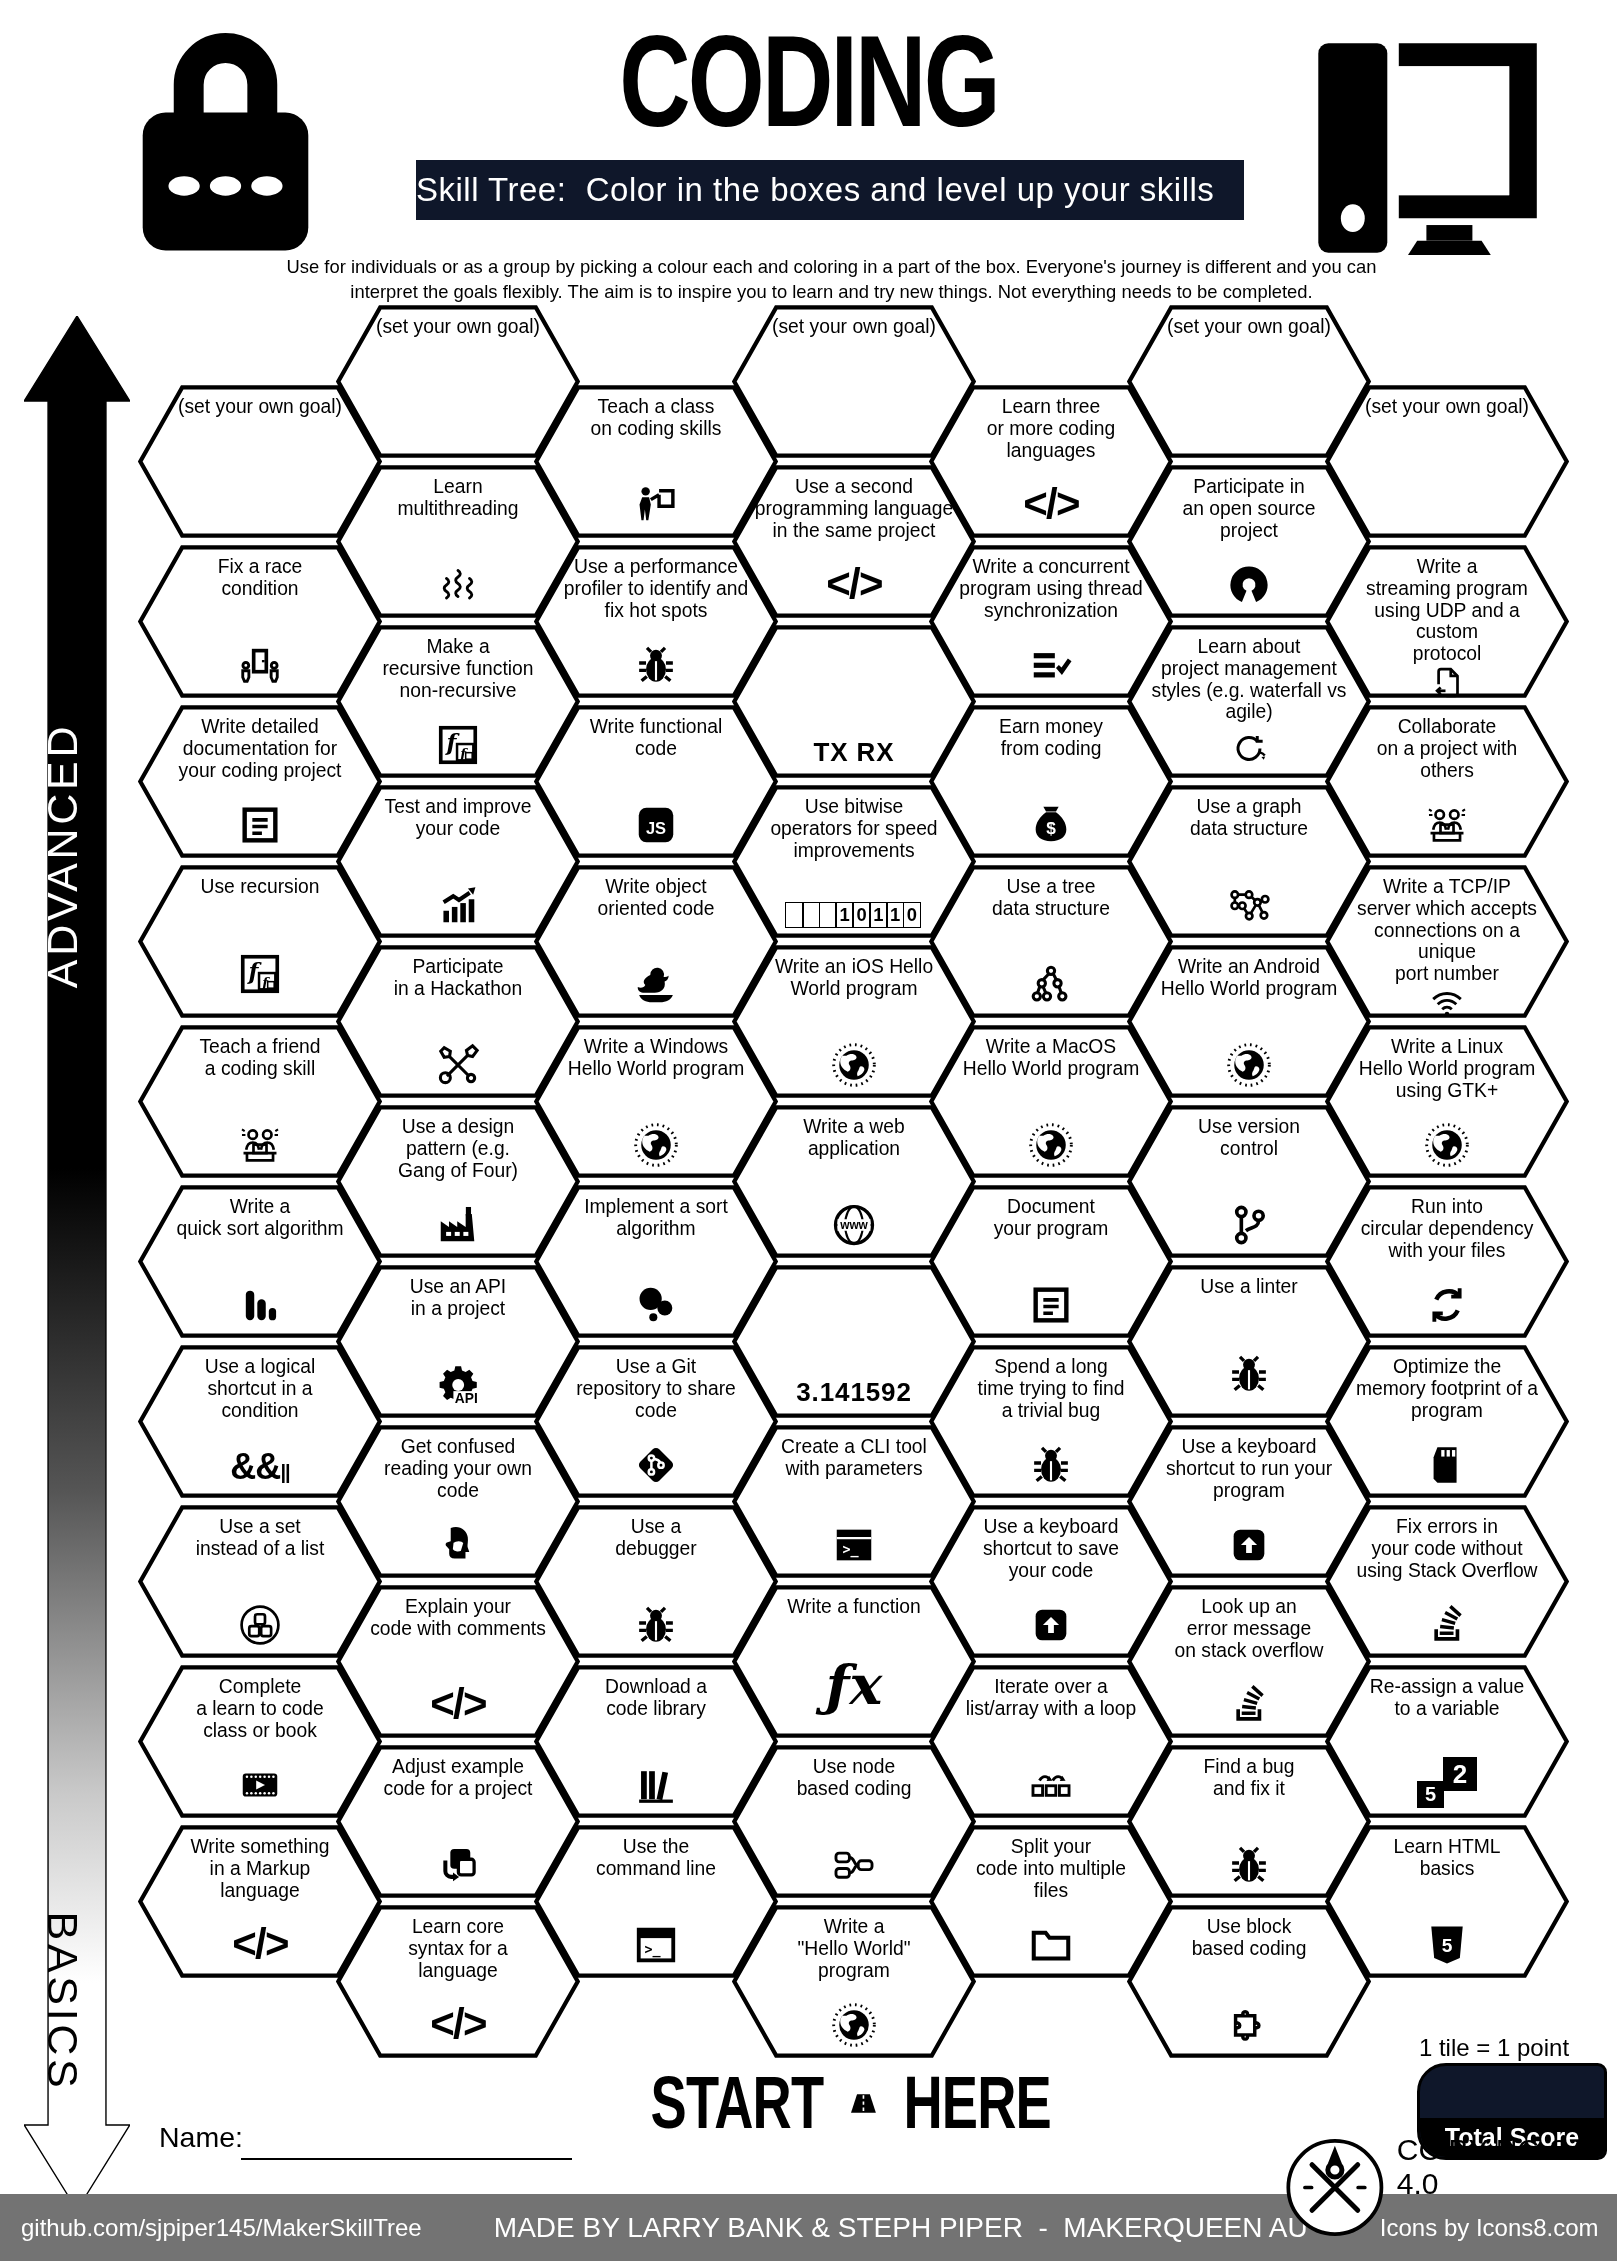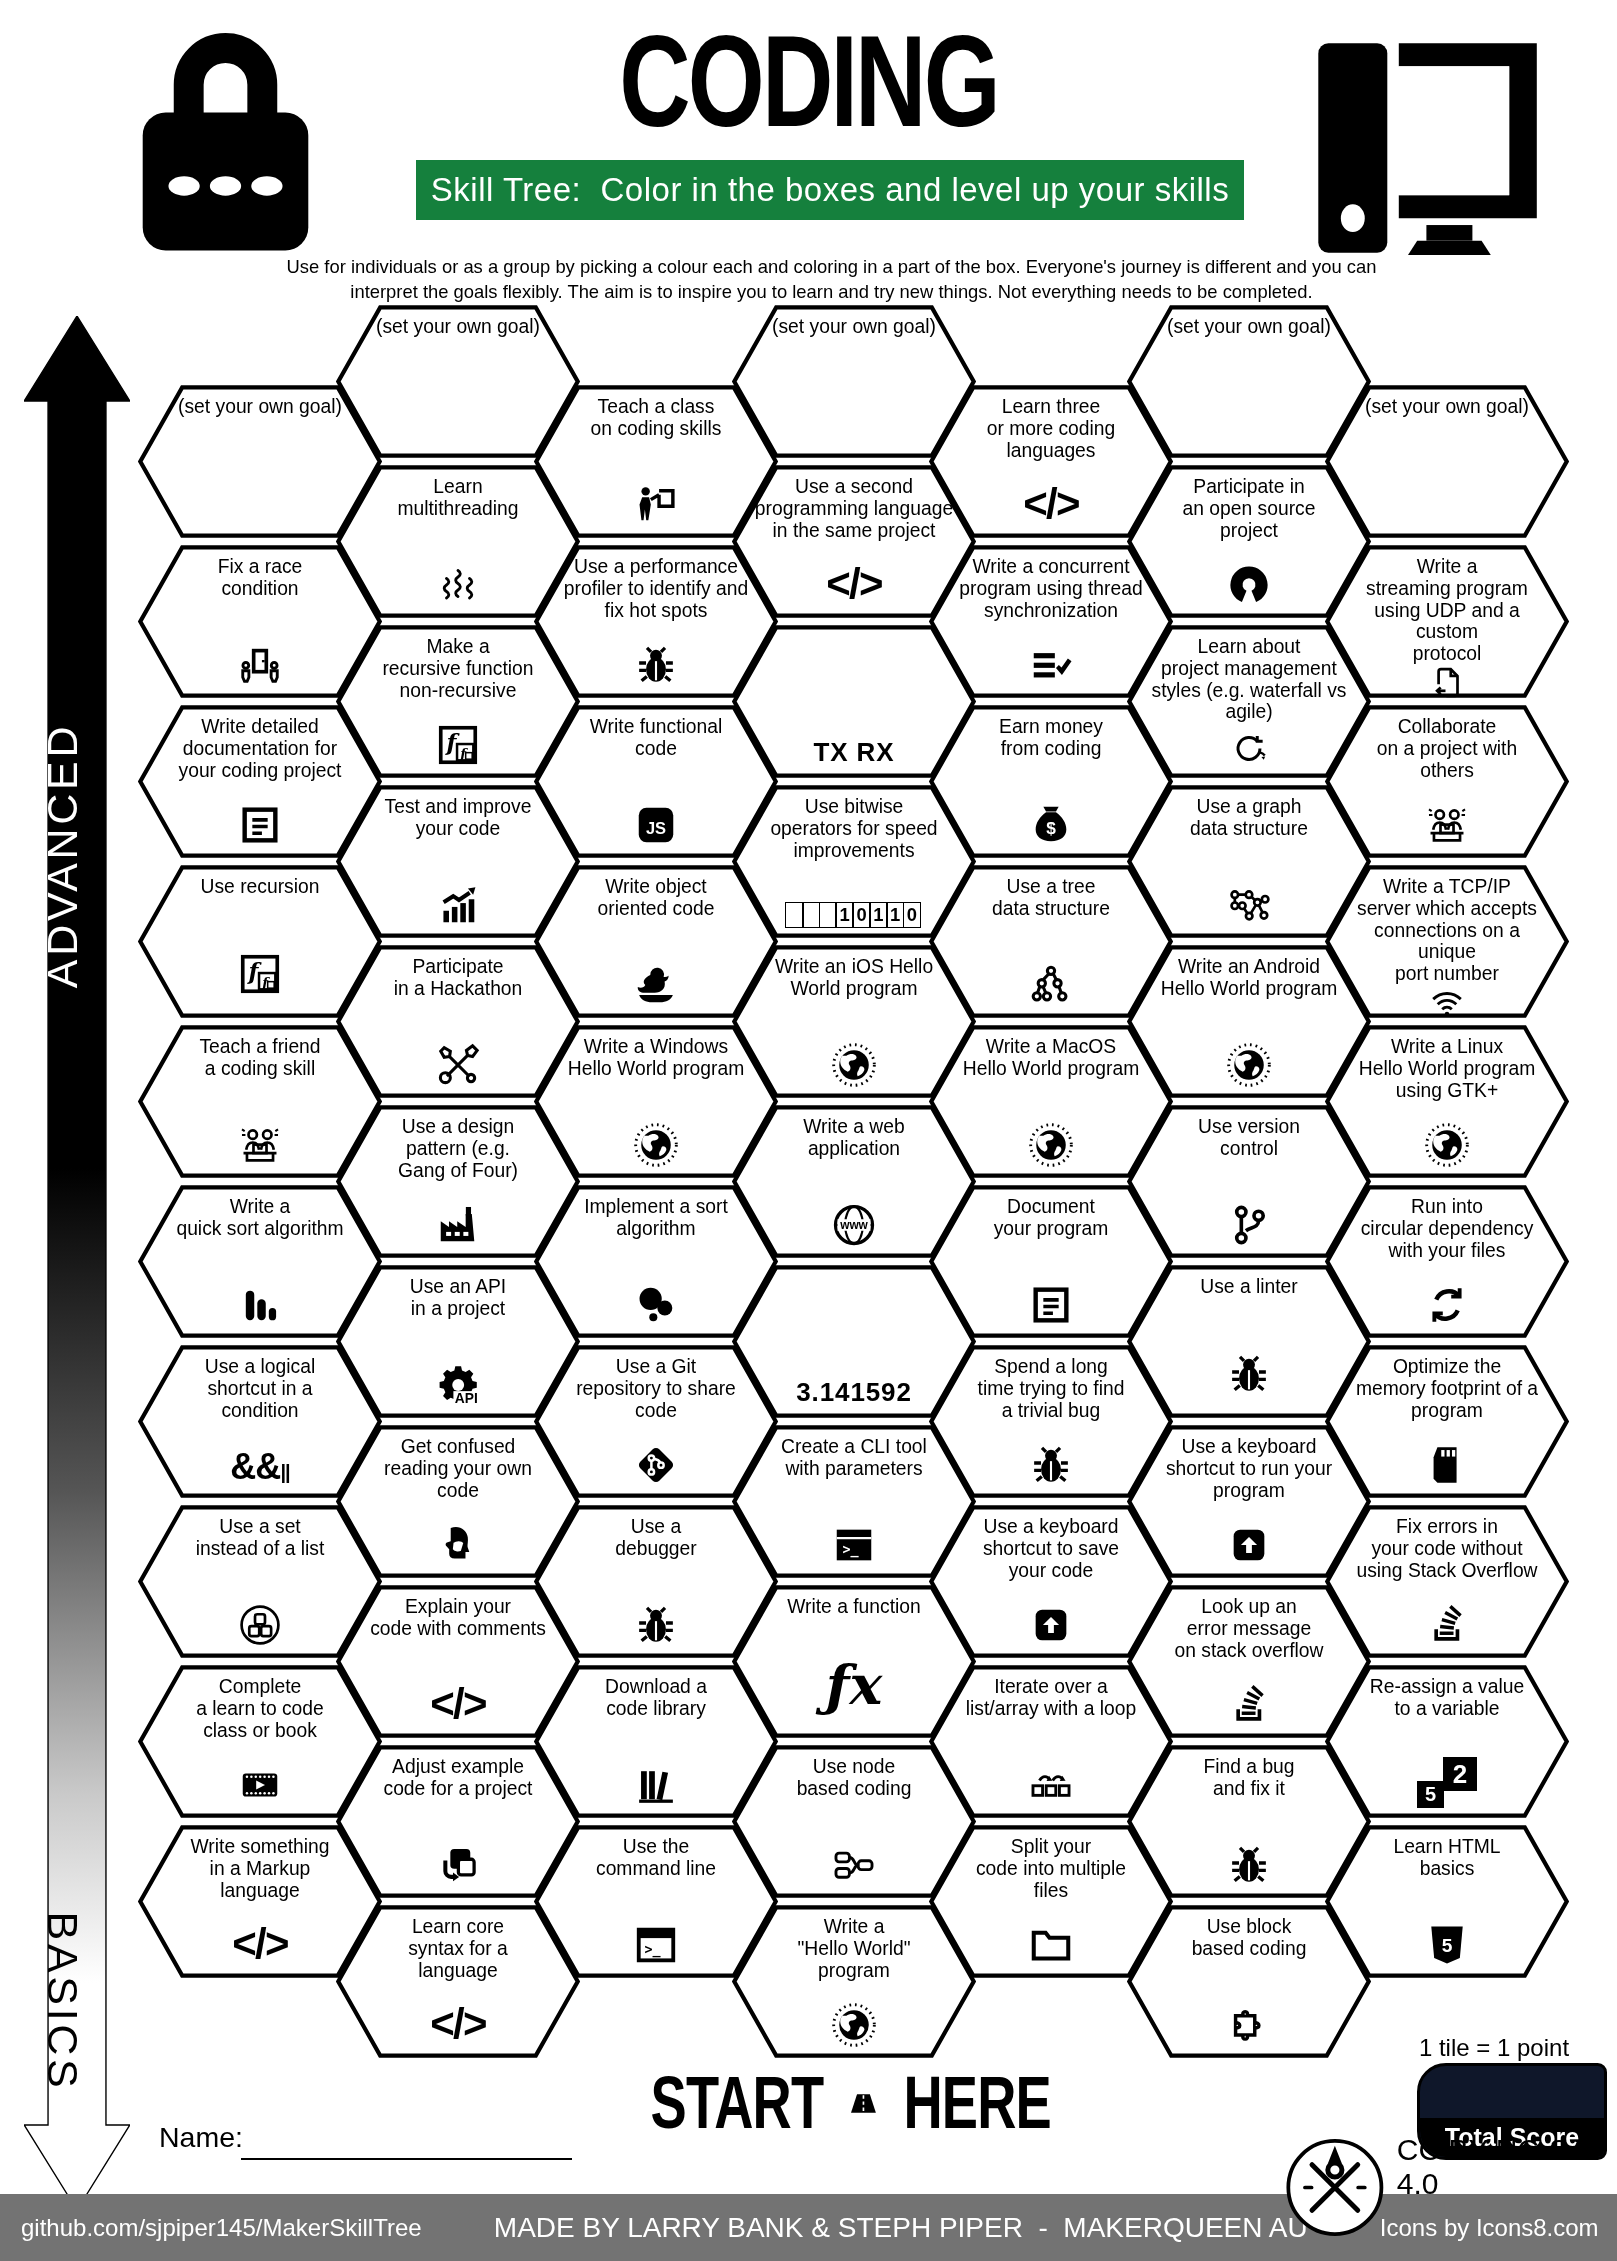--- a/index.html
+++ b/index.html
@@ -4,21 +4,21 @@
 <style>
   html,body{margin:0;padding:0;background:#888;}
   .poster{position:relative;width:1617px;height:2261px;background:#fff;
     font-family:"Liberation Sans",sans-serif;color:#000;overflow:hidden;}
 
   
   .title{position:absolute;left:0;right:0;top:7.4px;text-align:center;
     font-size:97px;font-weight:bold;letter-spacing:-2.8px;
     transform:scale(1.02,1.34);transform-origin:top center;}
   .subtitle-bar{position:absolute;left:416px;top:160px;width:828px;height:60px;
-    background:#15803d;color:#fff;text-align:center;}
+    background:#0f172a;color:#fff;}
   .subtitle-bar span{display:inline-block;font-size:33px;line-height:60px;letter-spacing:0.5px;white-space:pre;}
   .description{position:absolute;left:257px;top:254px;width:1149px;text-align:center;
     font-size:18.4px;line-height:25px;white-space:pre-line;}
   .hdr-icon{position:absolute;}
 
   
   .level-arrow{position:absolute;left:24px;top:316px;}
   .axis-label{position:absolute;font-size:43px;letter-spacing:3.7px;white-space:nowrap;}
   .axis-adv{left:-123px;top:515px;color:#fff;transform:rotate(-90deg);transform-origin:center;width:322px;text-align:center;}
   .axis-bas{left:-100px;top:1661px;color:#000;transform:rotate(90deg);transform-origin:center;width:276px;text-align:center;}

